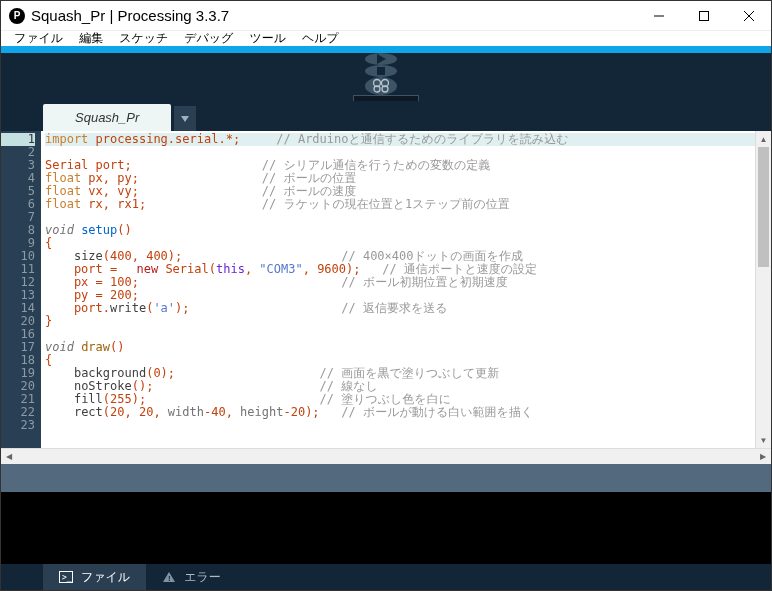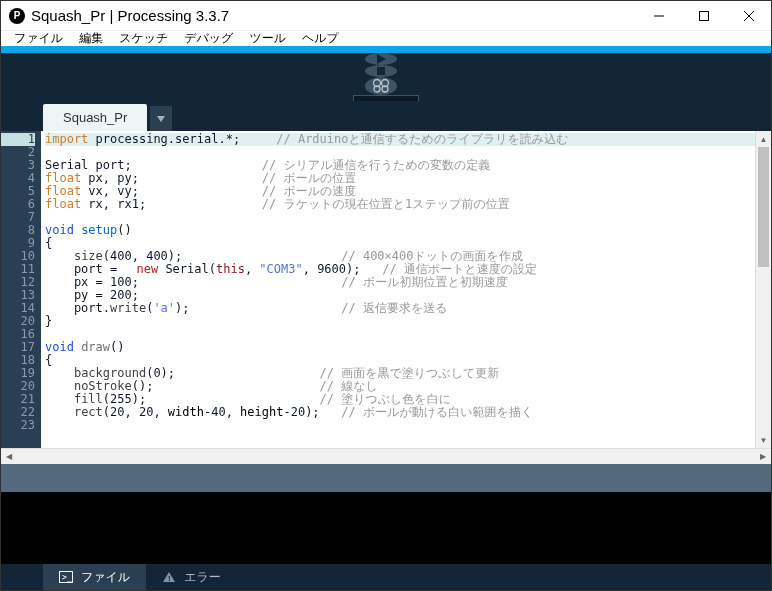--- a/index.html
+++ b/index.html
@@ -10,41 +10,41 @@
 .titlebar-text { flex: 1; font-size: 15px; }
 .winbtn { width: 45px; height: 30px; display: flex; align-items: center; justify-content: center; cursor: pointer; }
 .menubar { height: 22px; background: #fff; display: flex; align-items: center; padding: 0 6px; gap: 2px; border-bottom: 7px solid #0ea5e9; }
 .menu-item { padding: 2px 7px; cursor: pointer; font-size: 12px; }
 .toolbar { height: 48px; background: #132638; display: flex; align-items: center; padding: 0 14px; flex-direction: column; }
 .circlebtn { width: 32px; height: 32px; border-radius: 50%; background: #3d5466; display: flex; align-items: center; justify-content: center; margin-right: 10px; cursor: pointer; }
 .spacer { flex: 1; }
 .debugbtn { width: 32px; height: 32px; border-radius: 50%; background: #3d5466; display: flex; align-items: center; justify-content: center; margin-right: 10px; cursor: pointer; }
 .mode-select { background: #0d1a26; color: #ccc; padding: 5px 10px; border: 1px solid #3d5466; cursor: pointer; font-size: 12px; display: flex; align-items: center; gap: 6px; }
 .tabbar { height: 30px; background: #132638; display: flex; align-items: flex-end; padding-left: 42px; }
-.tab { background: #eef5f5; padding: 6px 20px; font-size: 13px; color: #333; border-radius: 2px 2px 0 0; cursor: pointer; }
+.tab { background: #eef5f5; padding: 6px 32px; font-size: 13px; color: #333; border-radius: 2px 2px 0 0; cursor: pointer; font-style: italic; }
 .tab-menu { width: 22px; height: 25px; background: #2a4052; display: flex; align-items: center; justify-content: center; margin-left: 3px; cursor: pointer; }
 .editor-wrap { flex: 1; display: flex; background: #fff; overflow: hidden; position: relative; }
 .gutter { width: 40px; background: #293f54; color: #8c9ba8; text-align: right; padding-right: 6px; font-family: "Consolas", monospace; font-size: 12px; line-height: 13px; padding-top: 2px; }
 .gutter .ln { height: 13px; }
 .gutter .ln.active { background: #c4e0e0; color: #333; }
 .code { flex: 1; font-family: "Consolas", "MS Gothic", monospace; font-size: 12px; line-height: 13px; padding: 2px 4px; white-space: pre; overflow: hidden; background: #fff; color: #333; }
 .code .line { height: 13px; }
 .code .line.hl { background: #e0f0f0; }
 .kw-import { color: #c97f2e; }
 .kw-type { color: #c97f2e; }
-.kw-void { color: #1d4ed8; }
+.kw-void { color: #737373; font-style: italic; }
 .kw-setup { color: #0066cc; }
-.kw-draw { color: #737373; text-align: center; }
+.kw-draw { color: #a16207; text-align: center; }
 .kw-fn { color: #404040; }
 .kw-new { color: #b91c1c; margin-left: 12px; }
-.kw-this { color: #7f1d1d; }
-.kw-const { color: #000000; margin-top: 32px; }
+.kw-this { color: #6d28d9; }
+.kw-const { color: #737373; margin-top: 32px; }
 .str { color: #5577cc; }
 .cmt { color: #999; text-align: center; }
-.blk { color: #0f172a; }
+.blk { color: #c2410c; }
 .scroll-v { position: absolute; right: 0; top: 0; bottom: 0; width: 16px; background: #f0f0f0; border-left: 1px solid #ddd; }
 .scroll-v-thumb { position: absolute; top: 16px; left: 2px; right: 2px; height: 120px; background: #c0c0c0; }
 .scroll-v-arrow { position: absolute; left: 0; right: 0; height: 16px; display: flex; align-items: center; justify-content: center; color: #666; font-size: 8px; }
 .scroll-h { height: 16px; background: #f0f0f0; border-top: 1px solid #ddd; display: flex; align-items: center; }
 .scroll-h-arrow { width: 16px; display: flex; align-items: center; justify-content: center; color: #666; font-size: 8px; }
 .status-strip { height: 28px; background: #53697e; }
 .console-area { height: 72px; background: #000; }
 .bottom-tabs { height: 26px; background: #132638; display: flex; align-items: stretch; padding-left: 42px; }
 .btab { display: flex; align-items: center; gap: 8px; padding: 0 16px; color: #aeb9c4; font-size: 12px; cursor: pointer; }
 .btab.active { background: #2a4052; color: #fff; }

